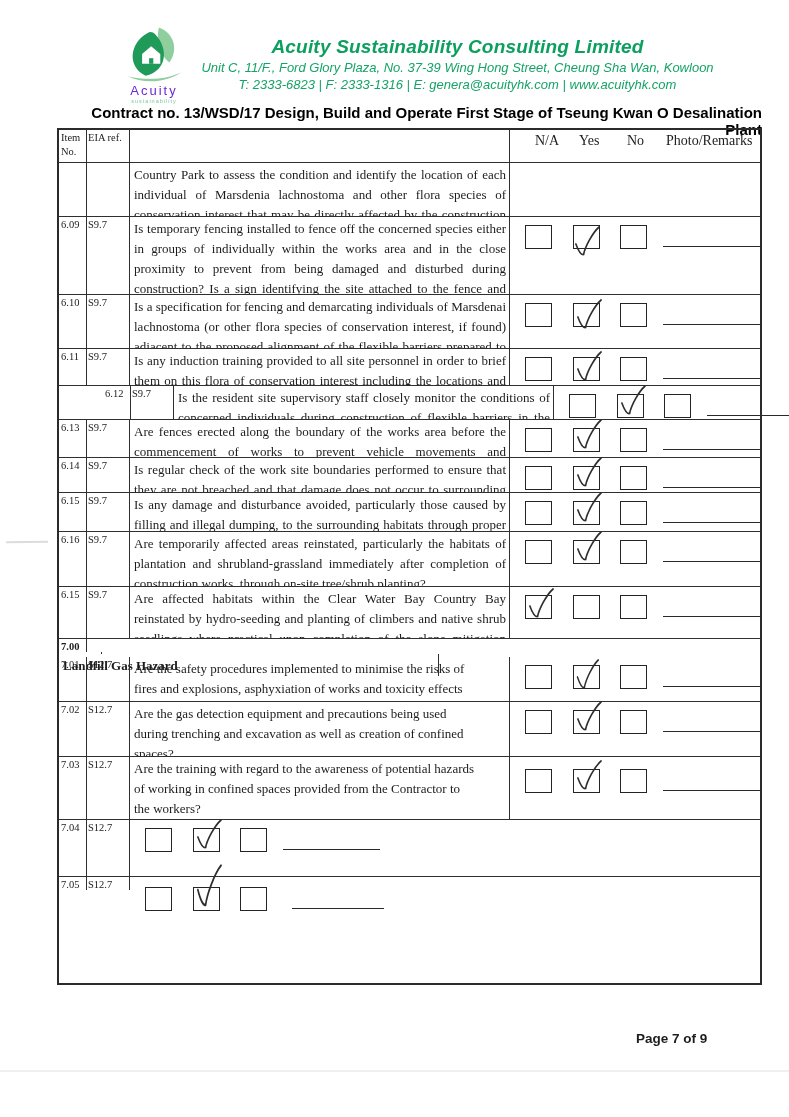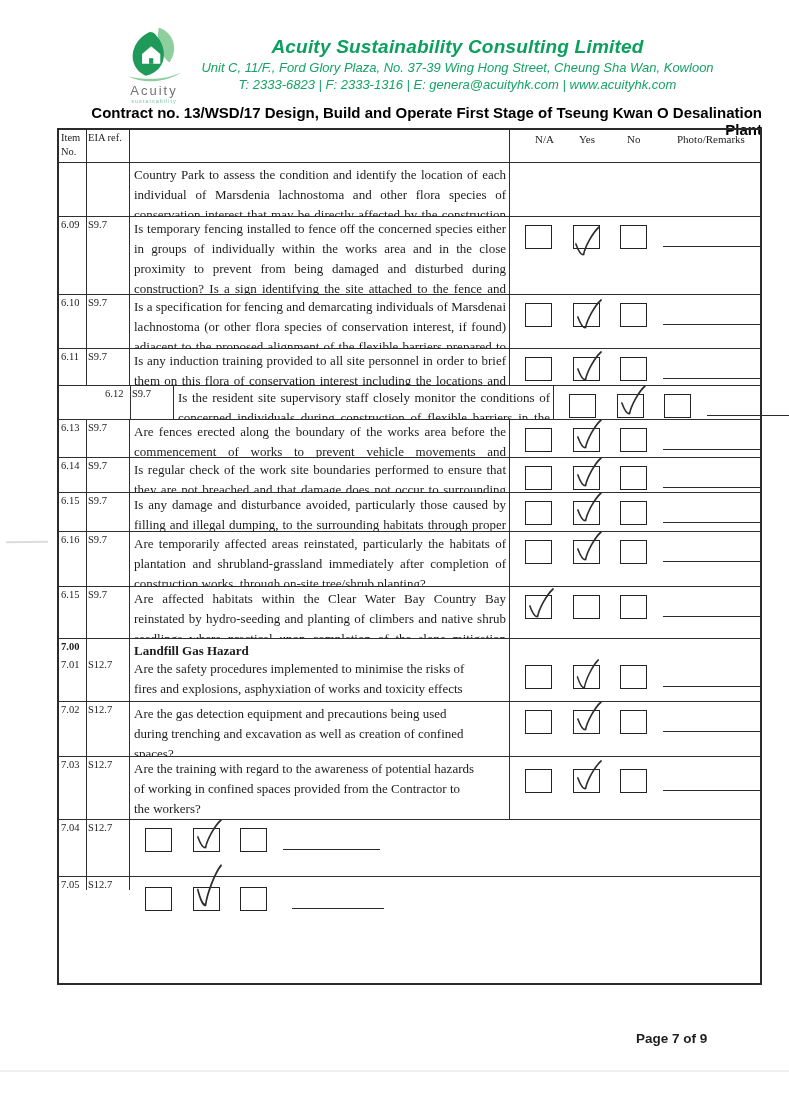--- a/index.html
+++ b/index.html
@@ -3,21 +3,21 @@
 <meta charset="utf-8">
 <style>
   html,body{margin:0;padding:0;background:#e8e8e8;}
   .page{position:relative;width:789px;height:1117px;margin:0 auto;background:#ffffff;
         font-family:"Liberation Serif",serif;color:#1c1c1c;overflow:hidden;}
 
   
   .logo{position:absolute;left:106px;top:26px;width:96px;text-align:center;}
   .logo svg{display:block;margin:0 auto;}
   .logo-word{font-family:"Liberation Sans",sans-serif;font-size:13px;letter-spacing:2px;
-             color:#737373;margin-top:1px;}
+             color:#6d28d9;margin-top:1px;}
   .logo-tag{font-family:"Liberation Sans",sans-serif;font-size:5.5px;color:#7cc7a0;
             filter:blur(.6px);letter-spacing:1px;}
   .head-text{position:absolute;left:170px;top:36px;width:575px;text-align:center;
              font-family:"Liberation Sans",sans-serif;font-style:italic;}
   .company{font-size:19px;font-weight:bold;color:#0ba05e;letter-spacing:.2px;}
   .addr,.contact{font-size:13px;color:#16a367;margin-top:2px;}
 
   
   .doc-title{position:absolute;left:57px;top:104px;width:705px;text-align:right;
              font-family:"Liberation Sans",sans-serif;font-size:15px;font-weight:bold;color:#000000;}
@@ -29,28 +29,28 @@
   .c-item{width:28px;flex:none;border-right:1.6px solid #2f2f2f;box-sizing:border-box;
           font-size:10.5px;padding:2px 0 0 2px;}
   .c-ref{width:43px;flex:none;border-right:1.6px solid #2f2f2f;box-sizing:border-box;
          font-size:10.5px;padding:2px 0 0 1px;}
   .c-q{width:380px;flex:none;border-right:1.8px solid #2f2f2f;box-sizing:border-box;
        font-size:13px;line-height:20px;padding:2px 3px 0 4px;text-align:justify;overflow:hidden;}
   .c-right{flex:1;position:relative;box-sizing:border-box;}
 
   .thead{height:33px;}
   .thead .c-item,.thead .c-ref{font-size:10.5px;line-height:14px;padding-top:1px;}
-  .h-lab{position:absolute;top:3px;font-size:11px;}
-  .h-na{left:25px;} .h-yes{left:69px;} .h-no{left:117px;} .h-rem{left:167px;}
+  .h-lab{position:absolute;top:3px;font-size:14px;}
+  .h-na{left:25px;} .h-yes{left:69px;} .h-no{left:117px;} .h-rem{left:156px;}
 
   
   .r0{height:54px;} .r1{height:78px;} .r2{height:54px;} .r3{height:37px;}
   .r4{height:34px;padding-left:44px;} .r5{height:38px;} .r6{height:35px;} .r7{height:39px;}
   .r8{height:55px;} .r9{height:52px;}
-  .r10{height:18px;border-bottom:none;}
+  .r10{height:18px;border-bottom:none;flex-direction:column;}
   .r11{height:45px;} .r12{height:55px;} .r13{height:63px;} .r14{height:57px;}
   .r15{flex:1;border-bottom:none;}
 
   .section .c-item,.section .c-q{font-weight:bold;text-align:left;}
   .left-align .c-q{text-align:left;padding-right:34px;}
 
   
   .box{position:absolute;top:8px;width:27px;height:24px;border:1.8px solid #242424;
        box-sizing:border-box;background:#fff;}
   .box.na{left:15px;} .box.yes{left:63px;} .box.no{left:110px;}

